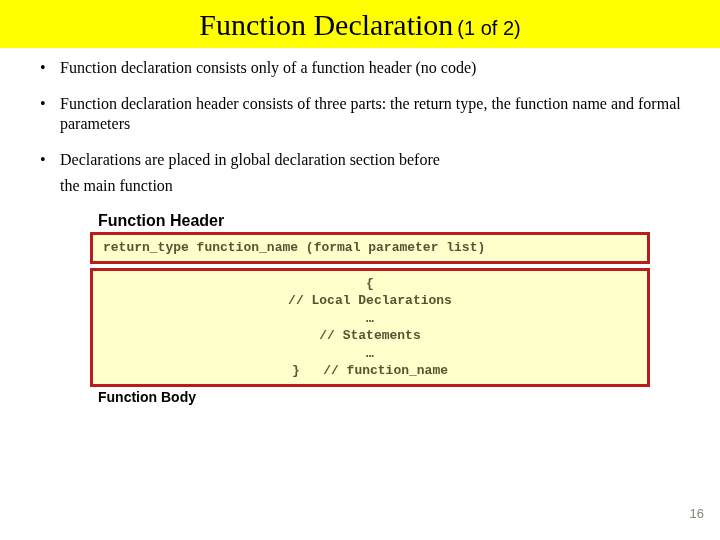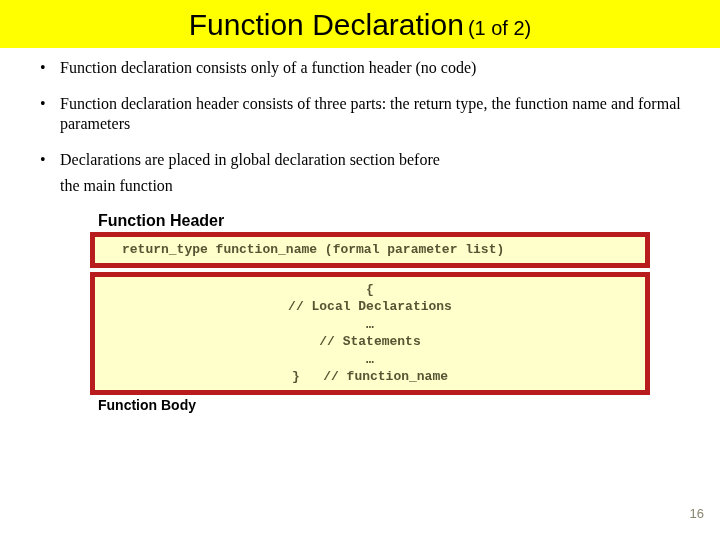--- a/index.html
+++ b/index.html
@@ -13,21 +13,21 @@
     position: relative;
     overflow: hidden;
   }
   .title-bar {
     background: #ffff00;
     width: 100%;
     padding: 8px 0 6px 0;
     text-align: center;
   }
   .title-text {
-    font-family: Liberation Sans, sans-serif;
+    font-family: Liberation Serif, serif;
     font-size: 30px;
     font-weight: 400;
     color: #000;
   }
   .title-sub {
     font-family: Arial, Helvetica, sans-serif;
     font-size: 20px;
     font-weight: 400;
   }
   .content {
@@ -65,23 +65,23 @@
     position: relative;
   }
   .diag-label {
     font-family: Arial, Helvetica, sans-serif;
     font-weight: bold;
     font-size: 16px;
     color: #000;
     margin: 0 0 2px 8px;
   }
   .diag-box {
-    border: 5px solid #b91c1c;
+    border: 3px solid #b91c1c;
     background: #ffffcc;
-    padding: 4px 27px;
+    padding: 4px 10px;
     font-family: "Courier New", Courier, monospace;
     font-weight: bold;
     font-size: 13px;
     color: #555533;
     width: 100%;
     white-space: pre;
     line-height: 1.35;
   }
   .diag-box.header-box {
     margin-bottom: 4px;

